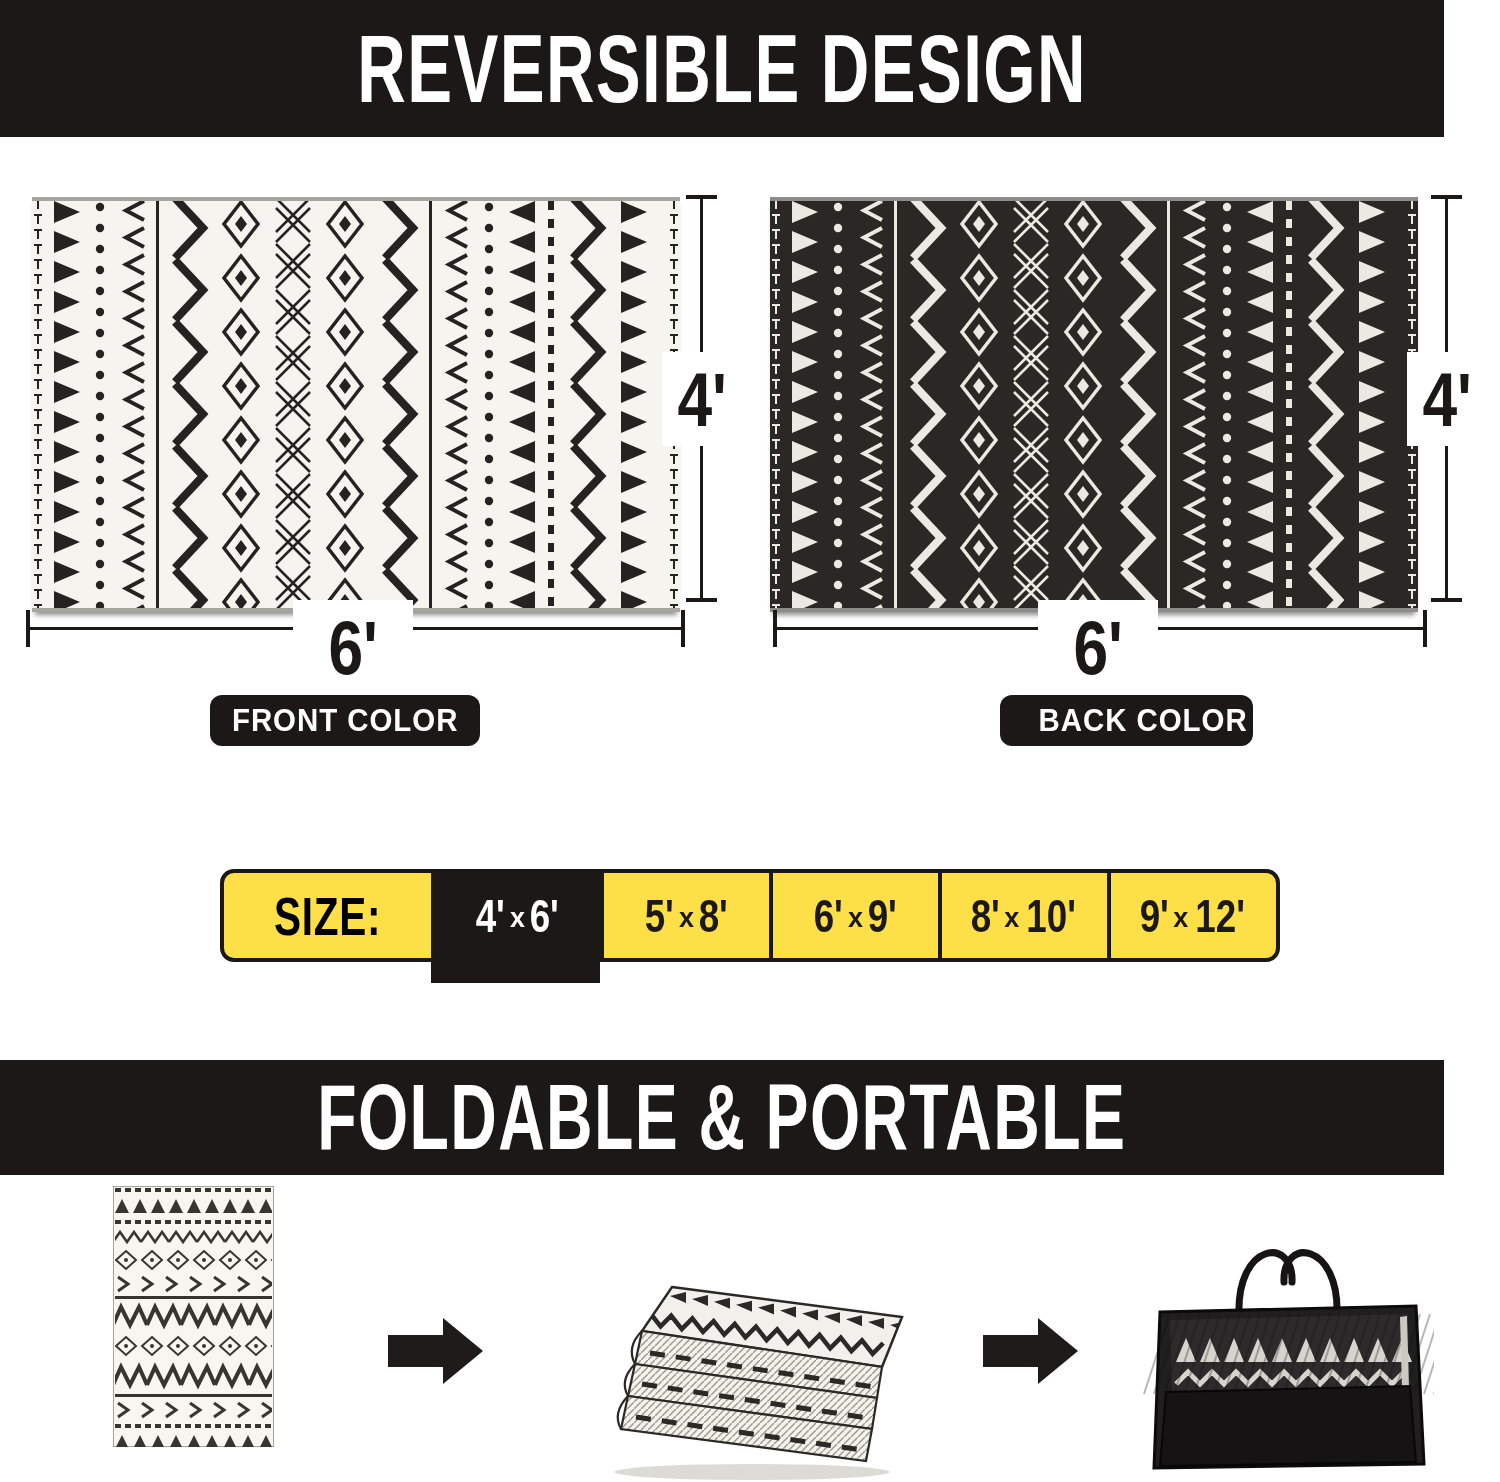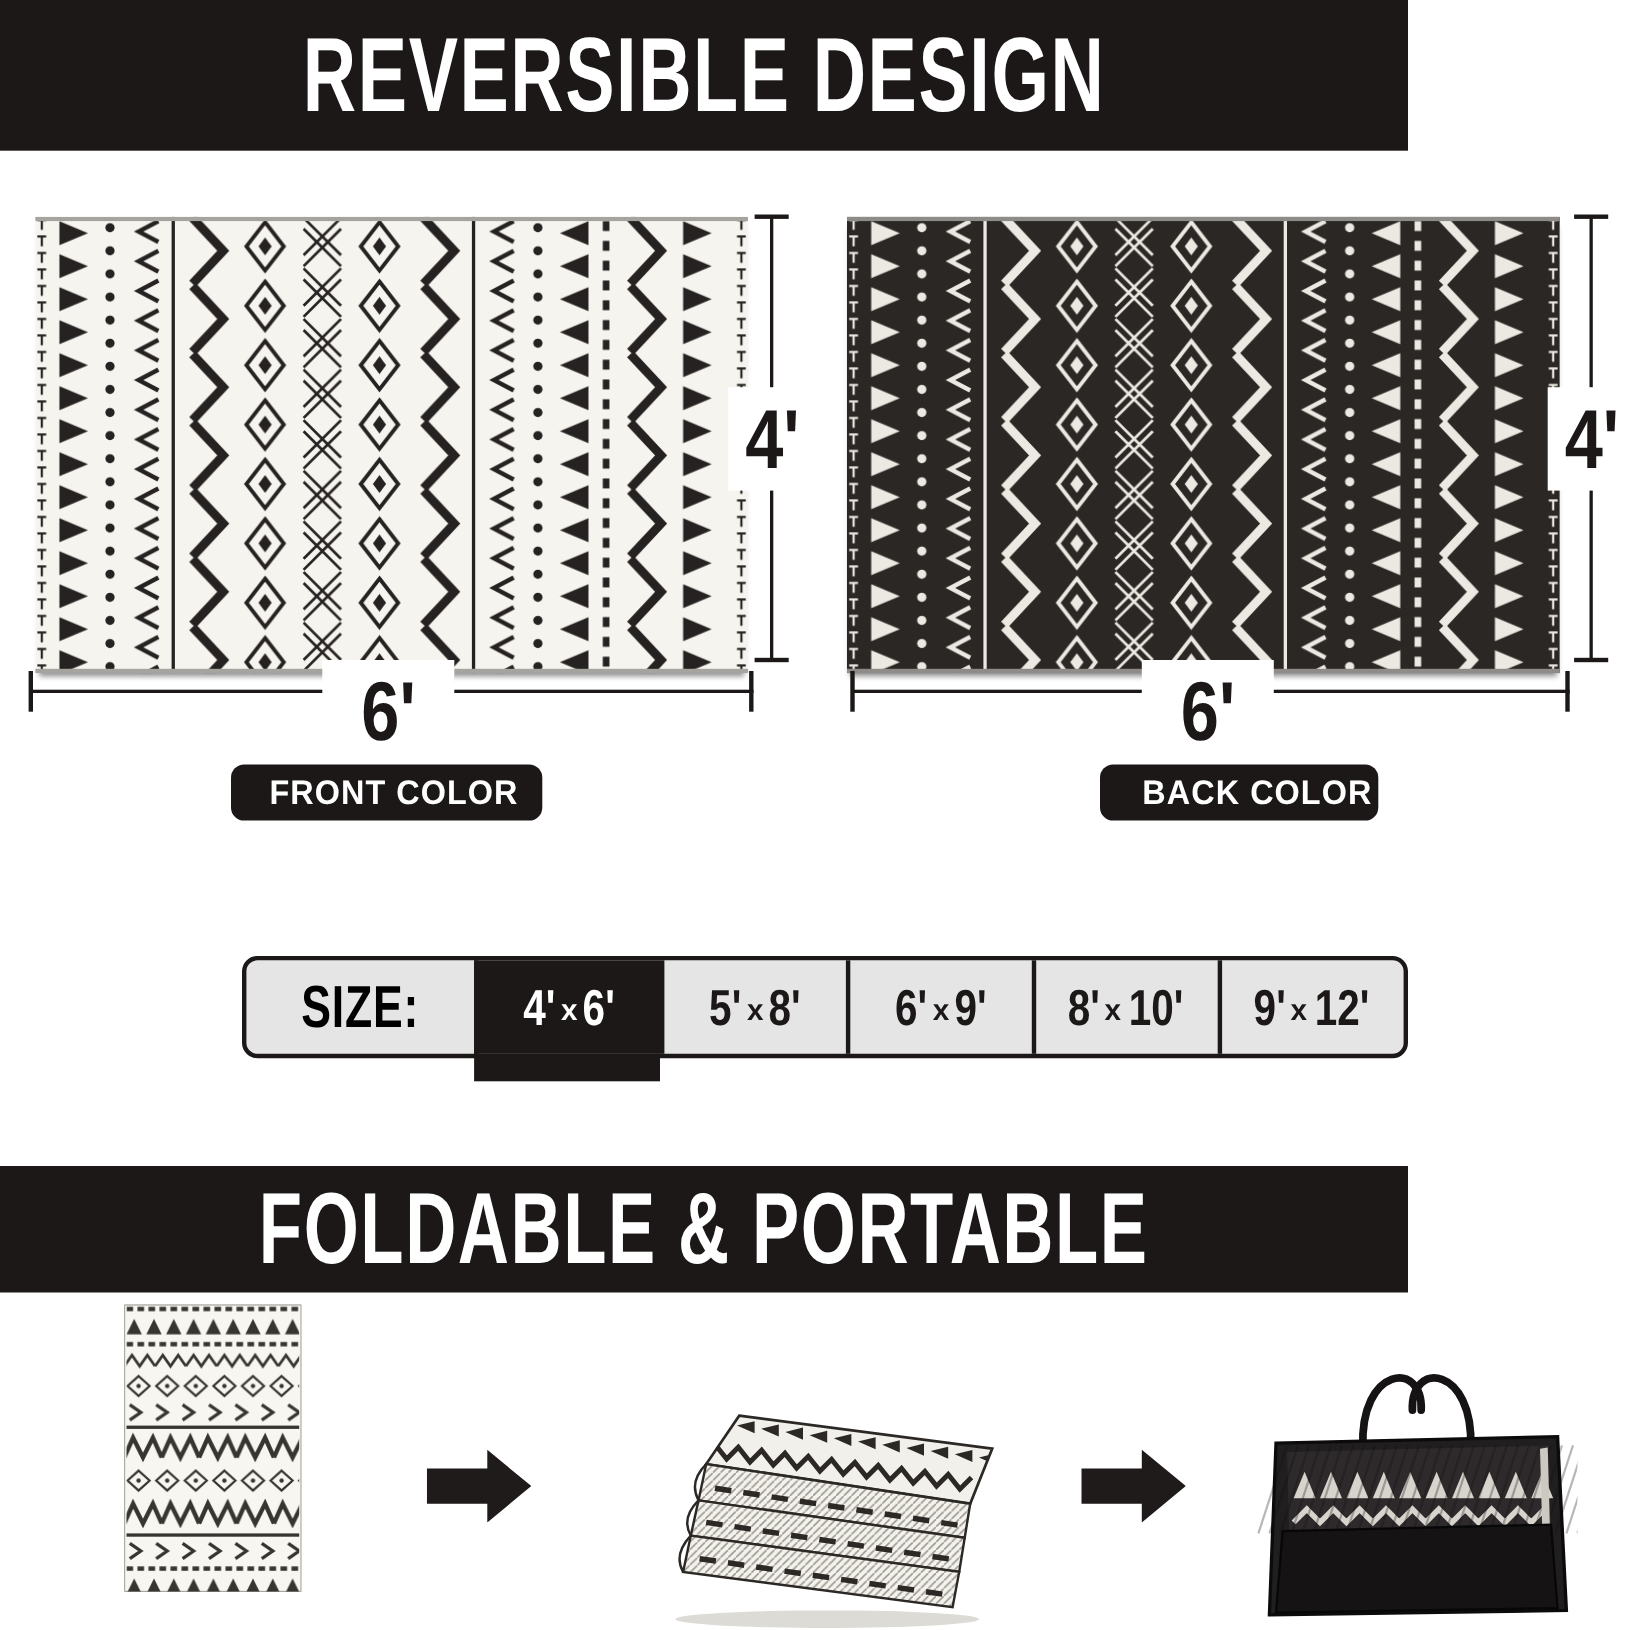--- a/index.html
+++ b/index.html
@@ -1,18 +1,18 @@
 <!DOCTYPE html>
 <html style="--ink: #1c1818;"><head>
 <meta charset="utf-8">
 <style>
   html,body{margin:0;padding:0;background:#ffffff;}
   .stage{position:relative;width:1500px;height:1482px;background:#fff;overflow:hidden;
          font-family:"Liberation Sans",sans-serif;}
-  .banner{position:absolute;left:0;width:1280px;background:var(--ink,#1c1818);
+  .banner{position:absolute;left:0;width:1444px;background:var(--ink,#1c1818);
           display:flex;align-items:center;justify-content:center;}
   #banner-top{top:0;height:137px;}
   #banner-bottom{top:1060px;height:115px;}
   .banner-text{color:#fff;font-weight:700;white-space:nowrap;letter-spacing:2px;
                transform:scaleX(0.70);transform-origin:center;}
   #banner-top .banner-text{font-size:96px;}
   #banner-bottom .banner-text{font-size:92px;}
 
   .rug{position:absolute;box-shadow:0 6px 5px -3px rgba(0,0,0,.45);}
   .rug svg{display:block;width:100%;height:100%;}
@@ -24,24 +24,24 @@
   .hline{height:3px;}
   .cap-h{height:4px;width:31px;}
   .cap-v{width:4px;height:37px;}
   .dim-label{position:absolute;background:#fff;color:var(--ink,#1c1818);font-weight:700;
              text-align:center;display:flex;align-items:center;justify-content:center;}
   .dim-label span{display:inline-block;transform:scaleX(0.82);font-size:76px;}
 
   .badge{position:absolute;height:51px;background:var(--ink,#1c1818);border-radius:12px;
          display:flex;align-items:center;justify-content:center;color:#fff;}
   .badge span{font-size:31px;font-weight:700;letter-spacing:1px;display:inline-block;transform:scaleX(0.95);white-space:nowrap;}
-  #badge-front{left:210px;top:695px;width:270px;padding-left:13px;}
+  #badge-front{left:210px;top:695px;width:270px;}
   #badge-back{left:1000px;top:695px;width:253px;justify-content:flex-end;}
 
-  .size-bar{position:absolute;left:220px;top:869px;width:1060px;height:93px;background:#e5e5e5;
+  .size-bar{position:absolute;left:220px;top:869px;width:1060px;height:93px;background:#fde047;
             border:4px solid var(--ink,#1c1818);border-radius:14px;display:flex;box-sizing:border-box;}
   .size-cell{display:flex;align-items:center;justify-content:center;position:relative;}
   .size-label-cell{width:207px;flex:none;}
   .size-label-cell span{font-size:54px;font-weight:700;display:inline-block;transform:scaleX(0.75);letter-spacing:1px;}
   .size-option{flex:1;border-left:4px solid var(--ink,#1c1818);color:var(--ink,#1c1818);white-space:nowrap;}
   .size-option .sz-n{font-size:46px;font-weight:700;display:inline-block;transform:scaleX(0.80);}
   .size-option .sz-x{font-size:27px;font-weight:700;display:inline-block;margin:6px 1px 0 1px;}
   .size-option.active{background:var(--ink,#1c1818);color:#fff;}
   .size-option.active::after{content:"";position:absolute;left:-4px;right:0;top:100%;height:25px;
                              background:var(--ink,#1c1818);}

